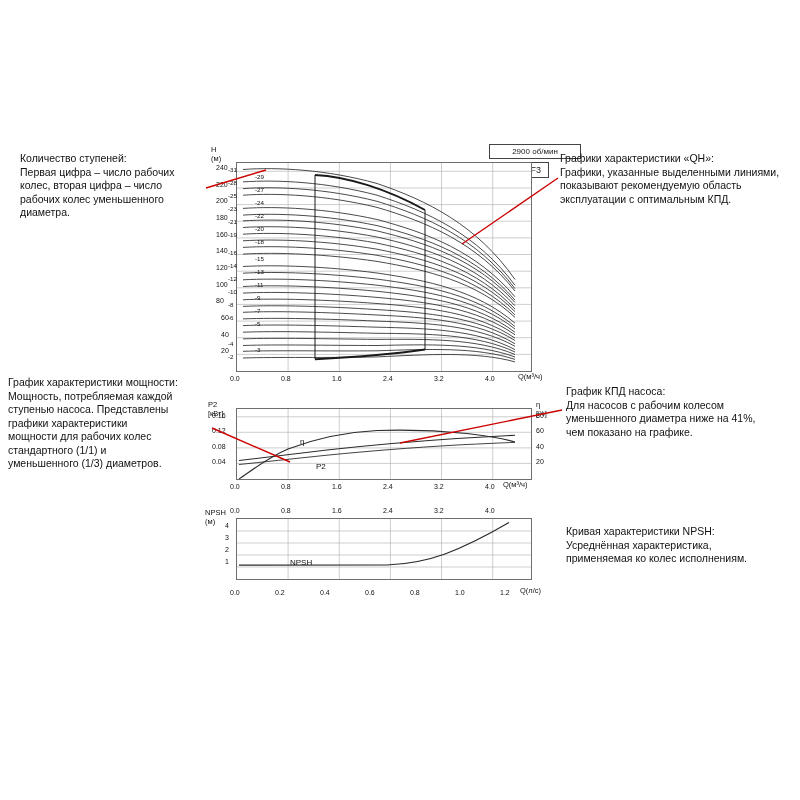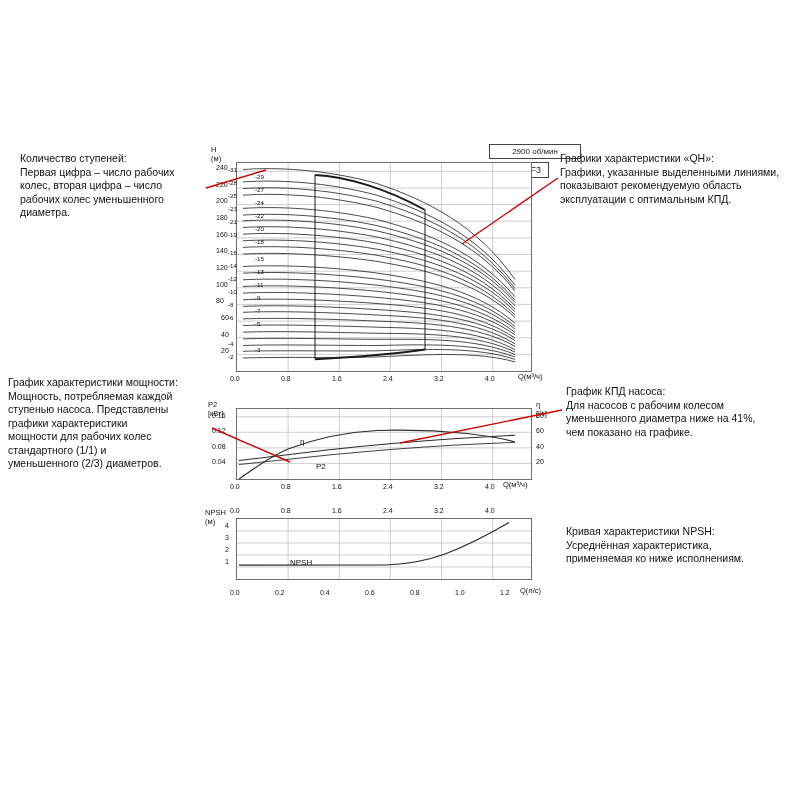--- a/index.html
+++ b/index.html
@@ -294,30 +294,30 @@
 колес, вторая цифра – число
 рабочих колес уменьшенного
 диаметра.</div>
 
   <div class="ann ann-left" style="left:8px; top:376px; width:206px;">График характеристики мощности:
 Мощность, потребляемая каждой
 ступенью насоса. Представлены
 графики характеристики
 мощности для рабочих колес
 стандартного (1/1) и
-уменьшенного (2/3) диаметров.</div>
+уменьшенного (1/3) диаметров.</div>
 
   <div class="ann ann-left" style="left:566px; top:385px; width:232px;">График КПД насоса:
 Для насосов с рабочим колесом
 уменьшенного диаметра ниже на 41%,
 чем показано на графике.</div>
 
   <div class="ann ann-left" style="left:566px; top:525px; width:226px;">Кривая характеристики NPSH:
 Усреднённая характеристика,
-применяемая ко ниже исполнениям.</div>
+применяемая ко колес исполнениям.</div>
 
   <svg class="leader" style="left:0; top:0; width:800px; height:800px;">
     <g stroke="#cc0000" stroke-width="1.4" fill="none">
 
       <line x1="206" y1="188" x2="266" y2="170"></line>
 
       <line x1="558" y1="178" x2="462" y2="244"></line>
 
       <line x1="212" y1="428" x2="290" y2="462"></line>
 

